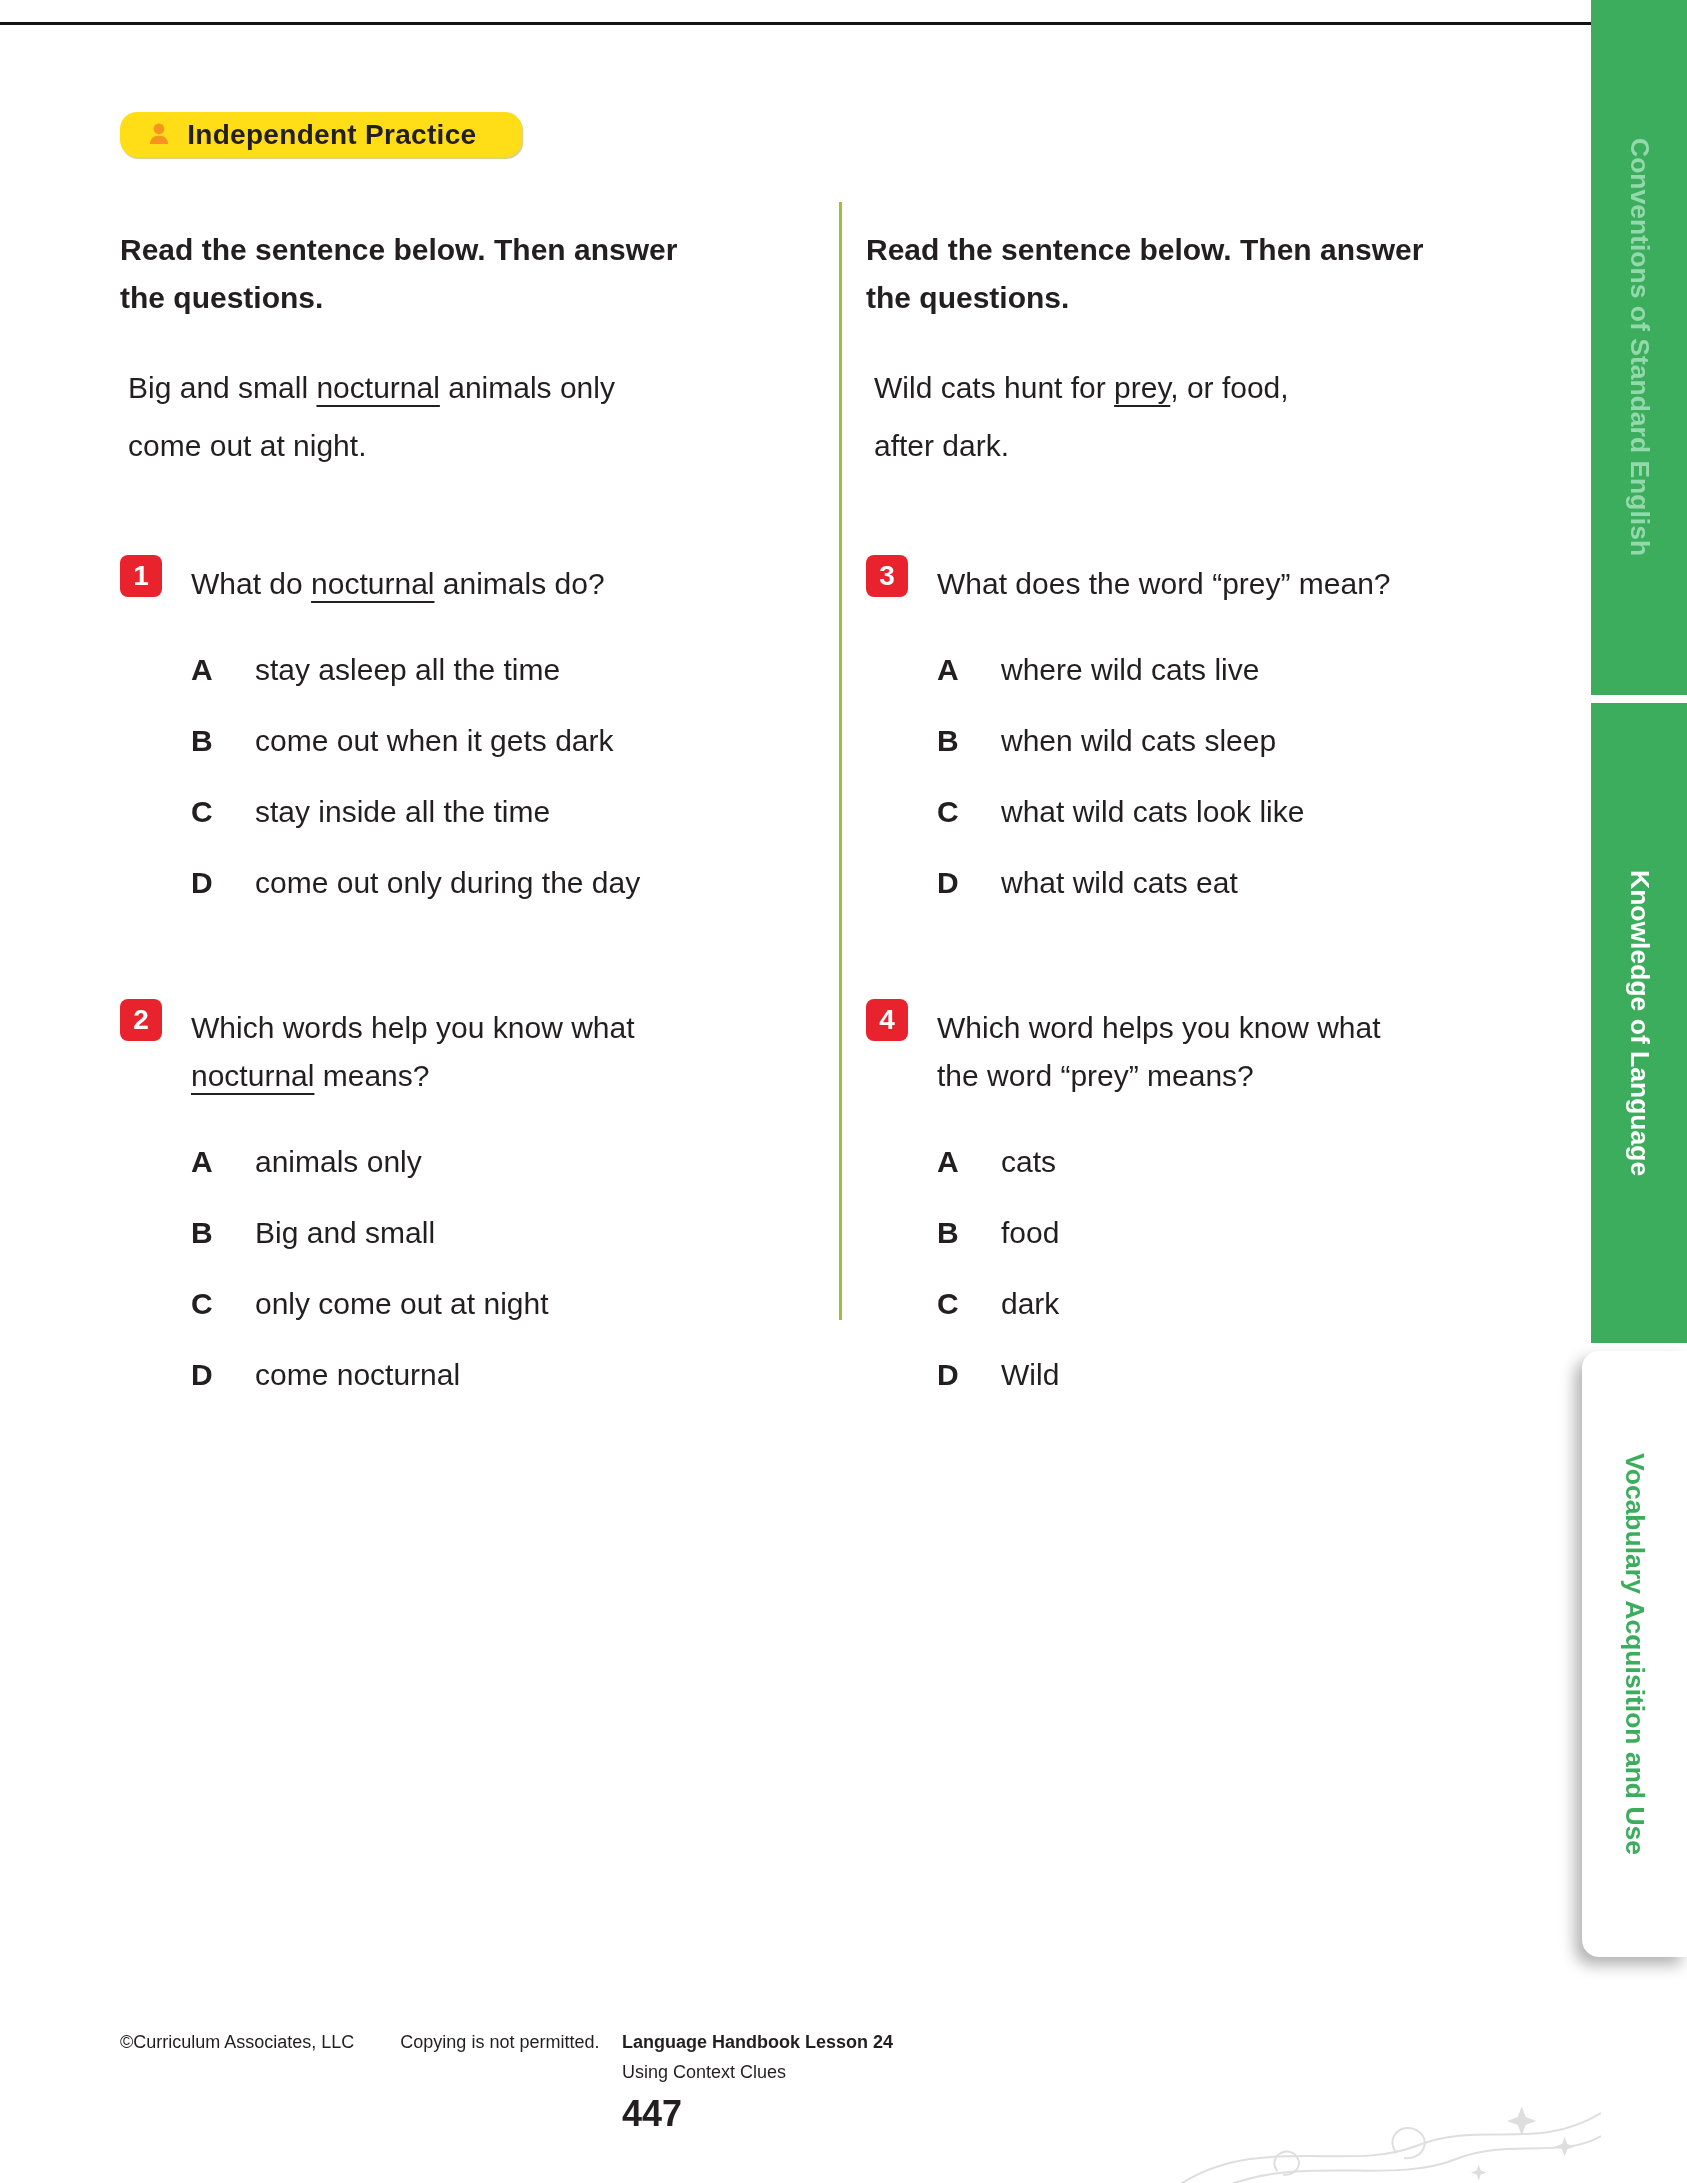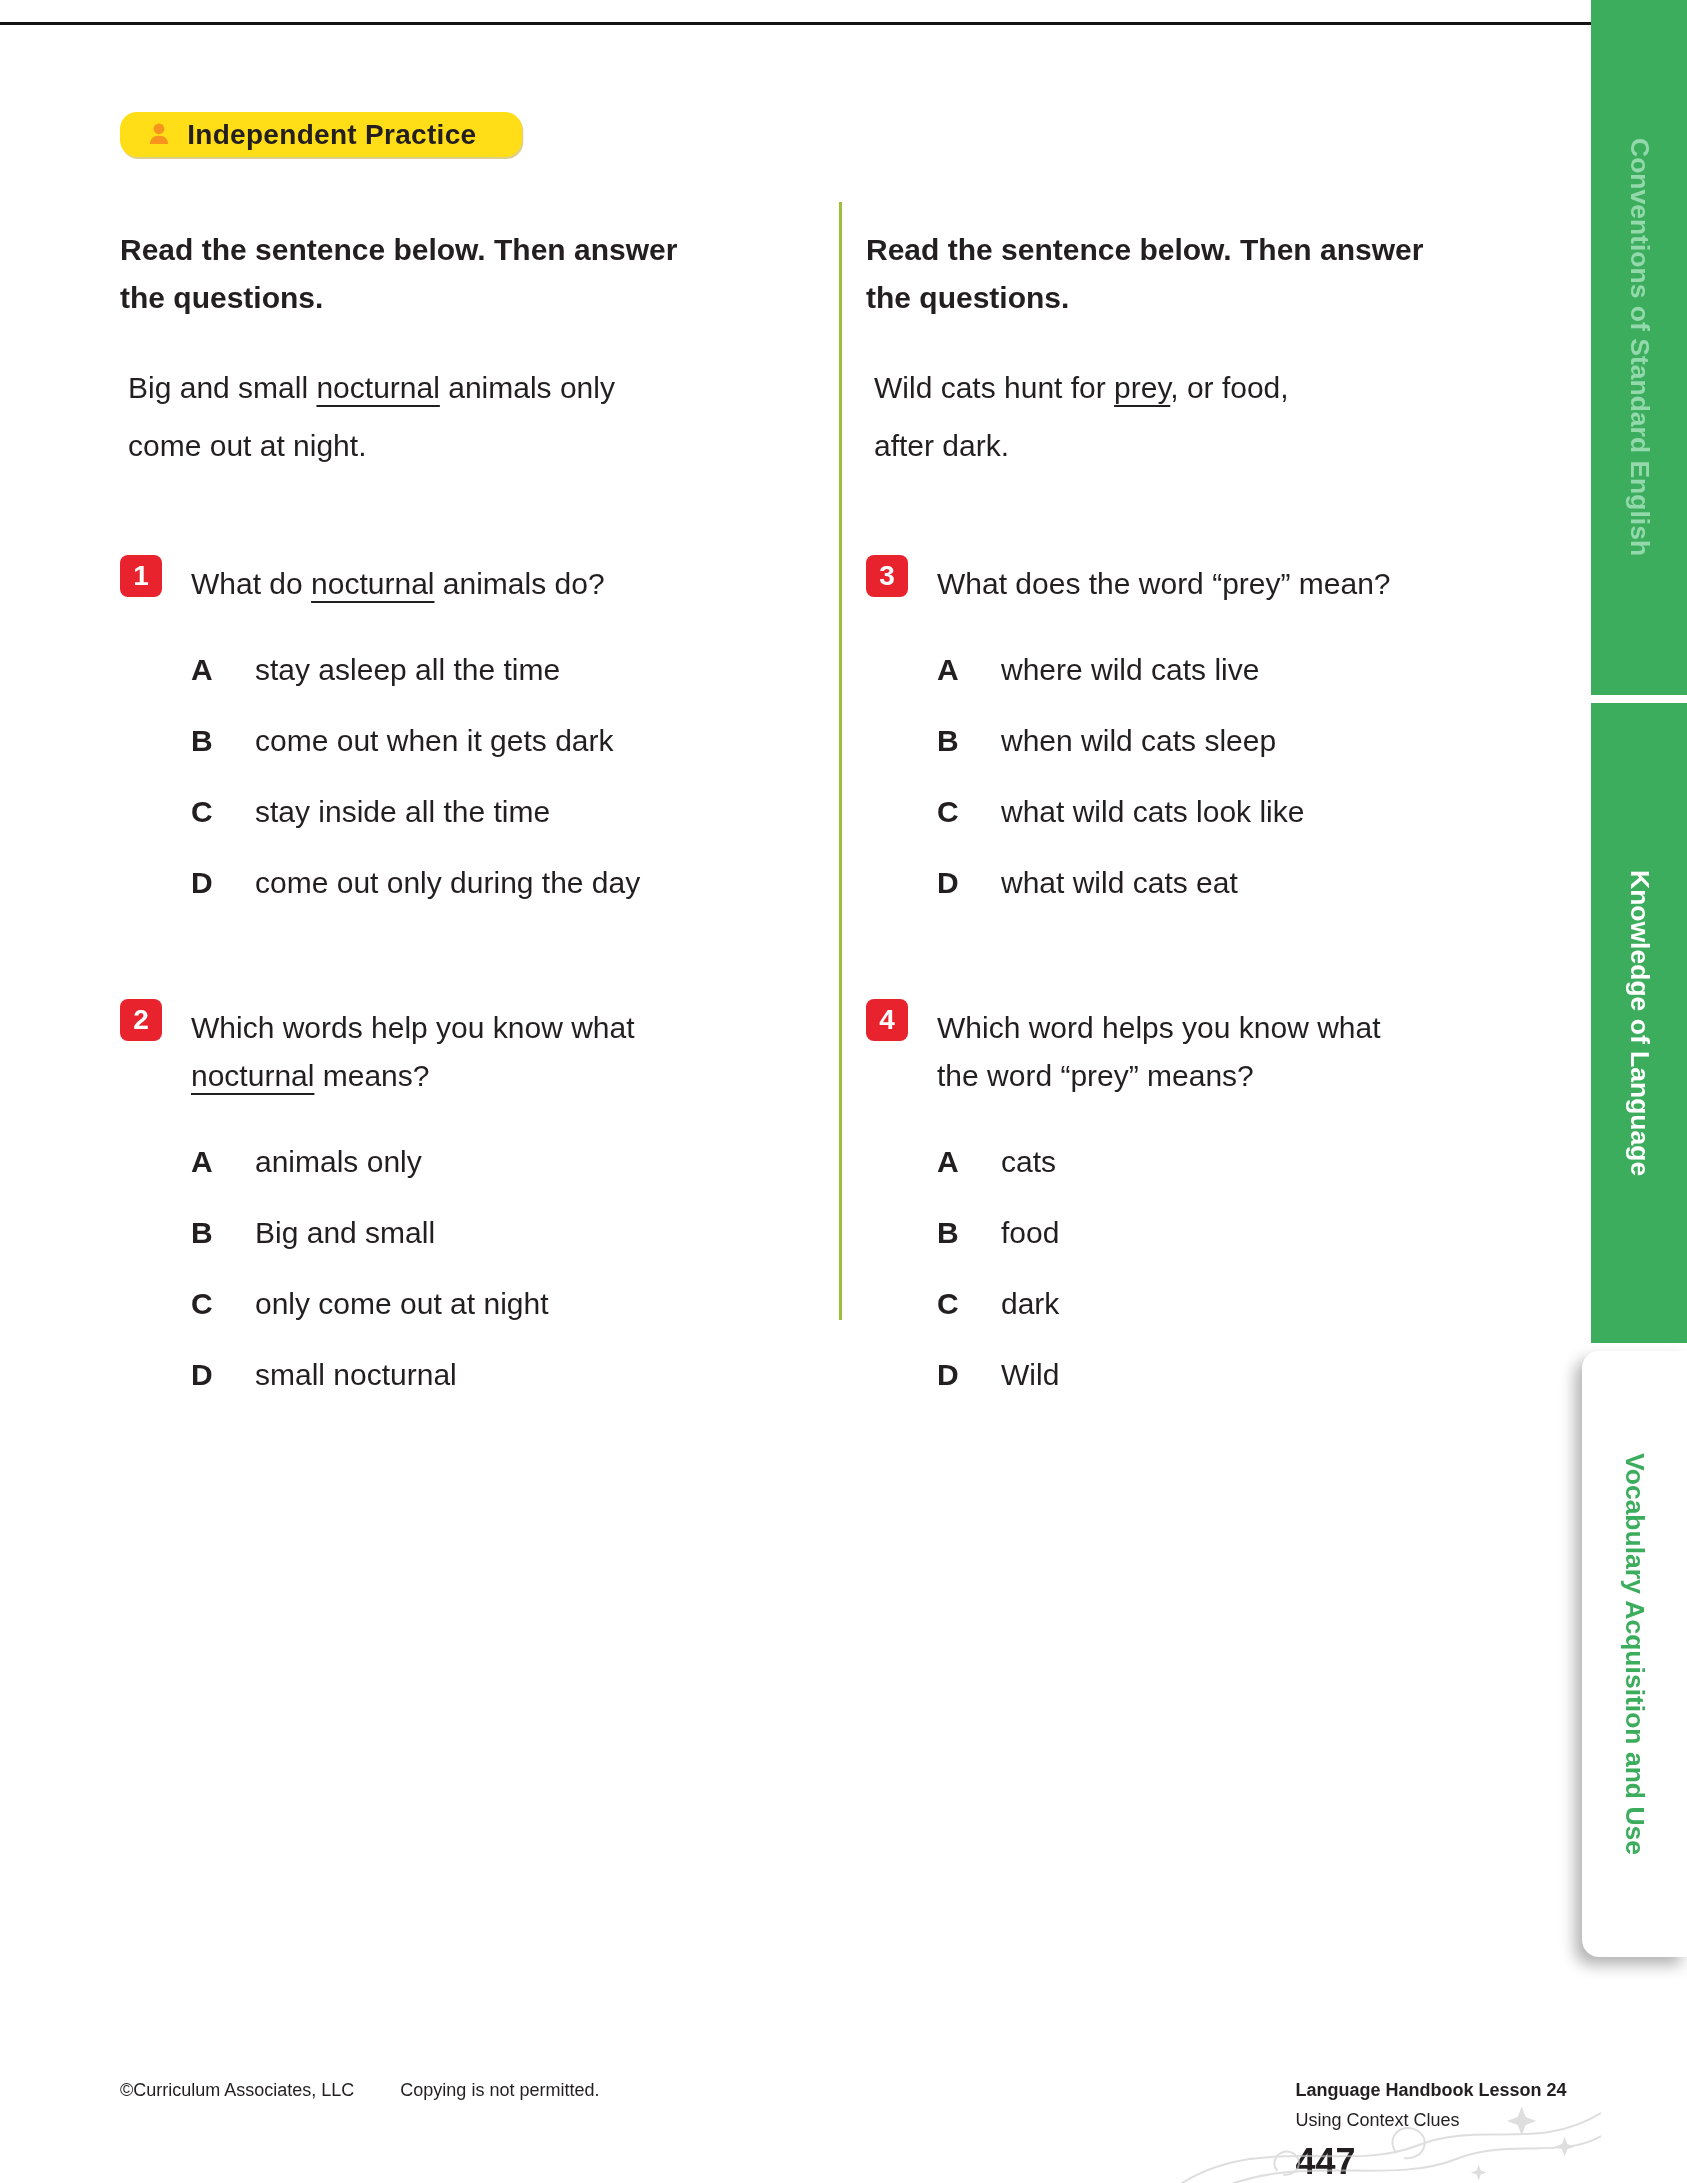--- a/index.html
+++ b/index.html
@@ -68,23 +68,22 @@
     display:flex;align-items:center;justify-content:center;
   }
   .vtext{writing-mode:vertical-rl;font-weight:700;font-size:26.5px;white-space:nowrap;}
   .vt1{color:var(--green_light_text);}
   .vt2{color:#ffffff;}
   .vt3{color:var(--green);}
 
   
   .footer{
     position:absolute;left:120px;top:2032px;width:1424px;
-    display:flex;justify-content:space-between;align-items:baseline;
+    display:flex;align-items:baseline;
     font-size:18px;
-    margin-top:48px;
   }
   .foot-left .notice{margin-left:46px;}
   .foot-right{display:flex;align-items:baseline;gap:9.3px;flex-direction:column;}
   .lesson-label{font-weight:700;}
   .page-num{font-weight:700;font-size:36px;margin-left:22.5px;}
 
   .flourish{position:absolute;right:86px;bottom:-8px;opacity:.65;}
 </style>
 </head>
 <body>
@@ -144,21 +143,21 @@
         <div class="option">
             <span class="opt-letter">B</span>
             <span class="opt-text">Big and small</span>
           </div>
         <div class="option">
             <span class="opt-letter">C</span>
             <span class="opt-text">only come out at night</span>
           </div>
         <div class="option">
             <span class="opt-letter">D</span>
-            <span class="opt-text">small nocturnal</span>
+            <span class="opt-text">come nocturnal</span>
           </div>
       </div>
     </div>
   </div>
 
   <div class="col col-right">
     <p class="instructions">Read the sentence below. Then answer
 the questions.</p>
     <p class="sentence"><span>Wild cats hunt for </span><span class="u">prey</span><span>, or food,
 after dark.</span></p>

